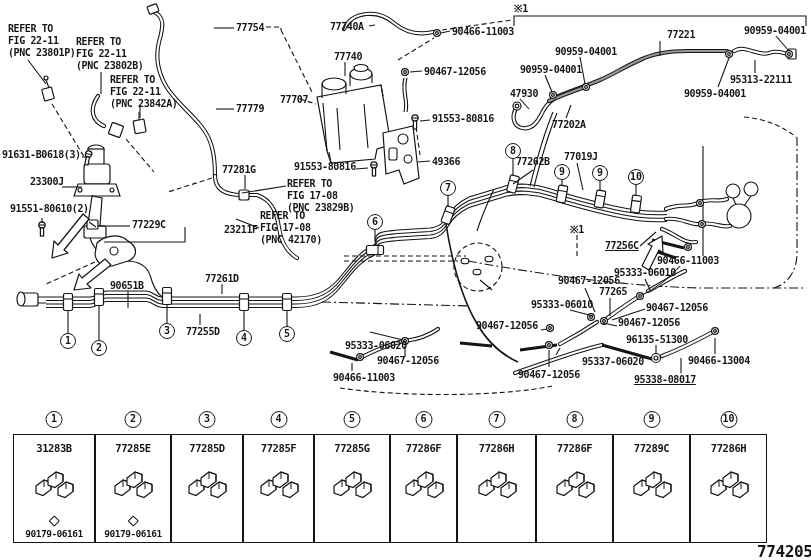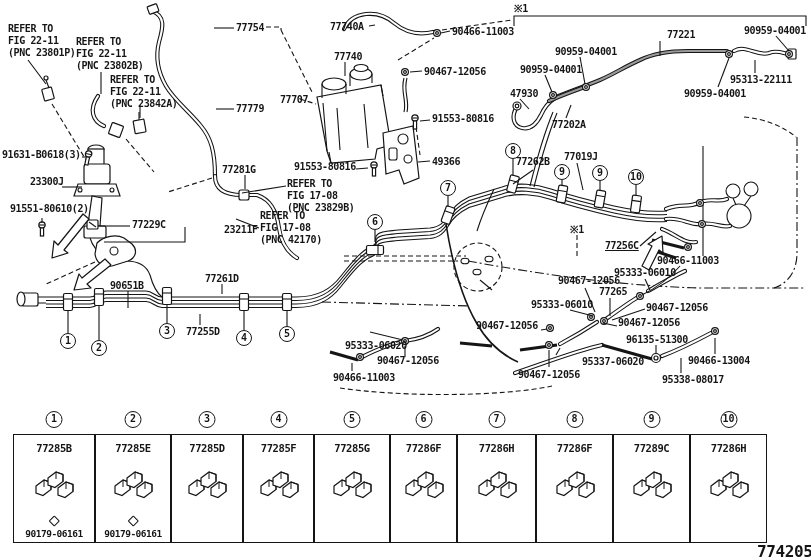--- a/index.html
+++ b/index.html
@@ -385,21 +385,21 @@
       <div class="plabel" style="left: 476px; top: 320px;">90467-12056</div>
 
       <div class="plabel" style="left: 626px; top: 334px;">96135-51300</div>
 
       <div class="plabel" style="left: 575px; top: 356px; margin-left: 7px;">95337-06020</div>
 
       <div class="plabel" style="left: 688px; top: 355px;">90466-13004</div>
 
       <div class="plabel" style="left: 518px; top: 369px;">90467-12056</div>
 
-      <div class="plabel" style="left: 662px; top: 374px;">95338-08017</div>
+      <div class="plabel" style="left: 634px; top: 374px; text-decoration: underline;">95338-08017</div>
 
       <div class="plabel" style="left: 345px; top: 340px;">95333-06020</div>
 
       <div class="plabel" style="left: 377px; top: 355px;">90467-12056</div>
 
       <div class="plabel" style="left: 333px; top: 372px;">90466-11003</div>
 
       <div class="plabel" style="left: 110px; top: 280px;">90651B</div>
 
       <div class="plabel" style="left: 205px; top: 273px;">77261D</div>
@@ -479,21 +479,21 @@
 
       <div class="ccirc" style="left: 600px; top: 173px;">9</div>
 
       <div class="ccirc" style="left: 636px; top: 177px;">10</div>
     </div>
 
   <div class="layer">
 
       <div class="lcell" style="left: 13px; width: 82px;">
         <div class="lnum">1</div>
-        <div class="lpart">77285B</div>
+        <div class="lpart">31283B</div>
         <svg class="clampicon" width="52" height="38" viewBox="0 0 52 38">
           <path d="M8,22 l8,-6 l7,2.5 l0,7 l-8,6 l-7,-2.5 z" fill="#fff" stroke="#151515" stroke-width="1.2"></path>
           <path d="M16,16 l7,2.5 l0,7 M16,16 l0,7" fill="none" stroke="#151515" stroke-width="1"></path>
           <path d="M20,14 l8,-6 l7,2.5 l0,7 l-8,6 l-7,-2.5 z" fill="#fff" stroke="#151515" stroke-width="1.2"></path>
           <path d="M28,8 l7,2.5 l0,7 M28,8 l0,7" fill="none" stroke="#151515" stroke-width="1"></path>
           <path d="M30,24 l8,-6 l7,2.5 l0,7 l-8,6 l-7,-2.5 z" fill="#fff" stroke="#151515" stroke-width="1.2"></path>
           <path d="M38,18 l7,2.5 l0,7 M38,18 l0,7" fill="none" stroke="#151515" stroke-width="1"></path>
         </svg>
         <div class="lsub">90179-06161</div>
       </div>

